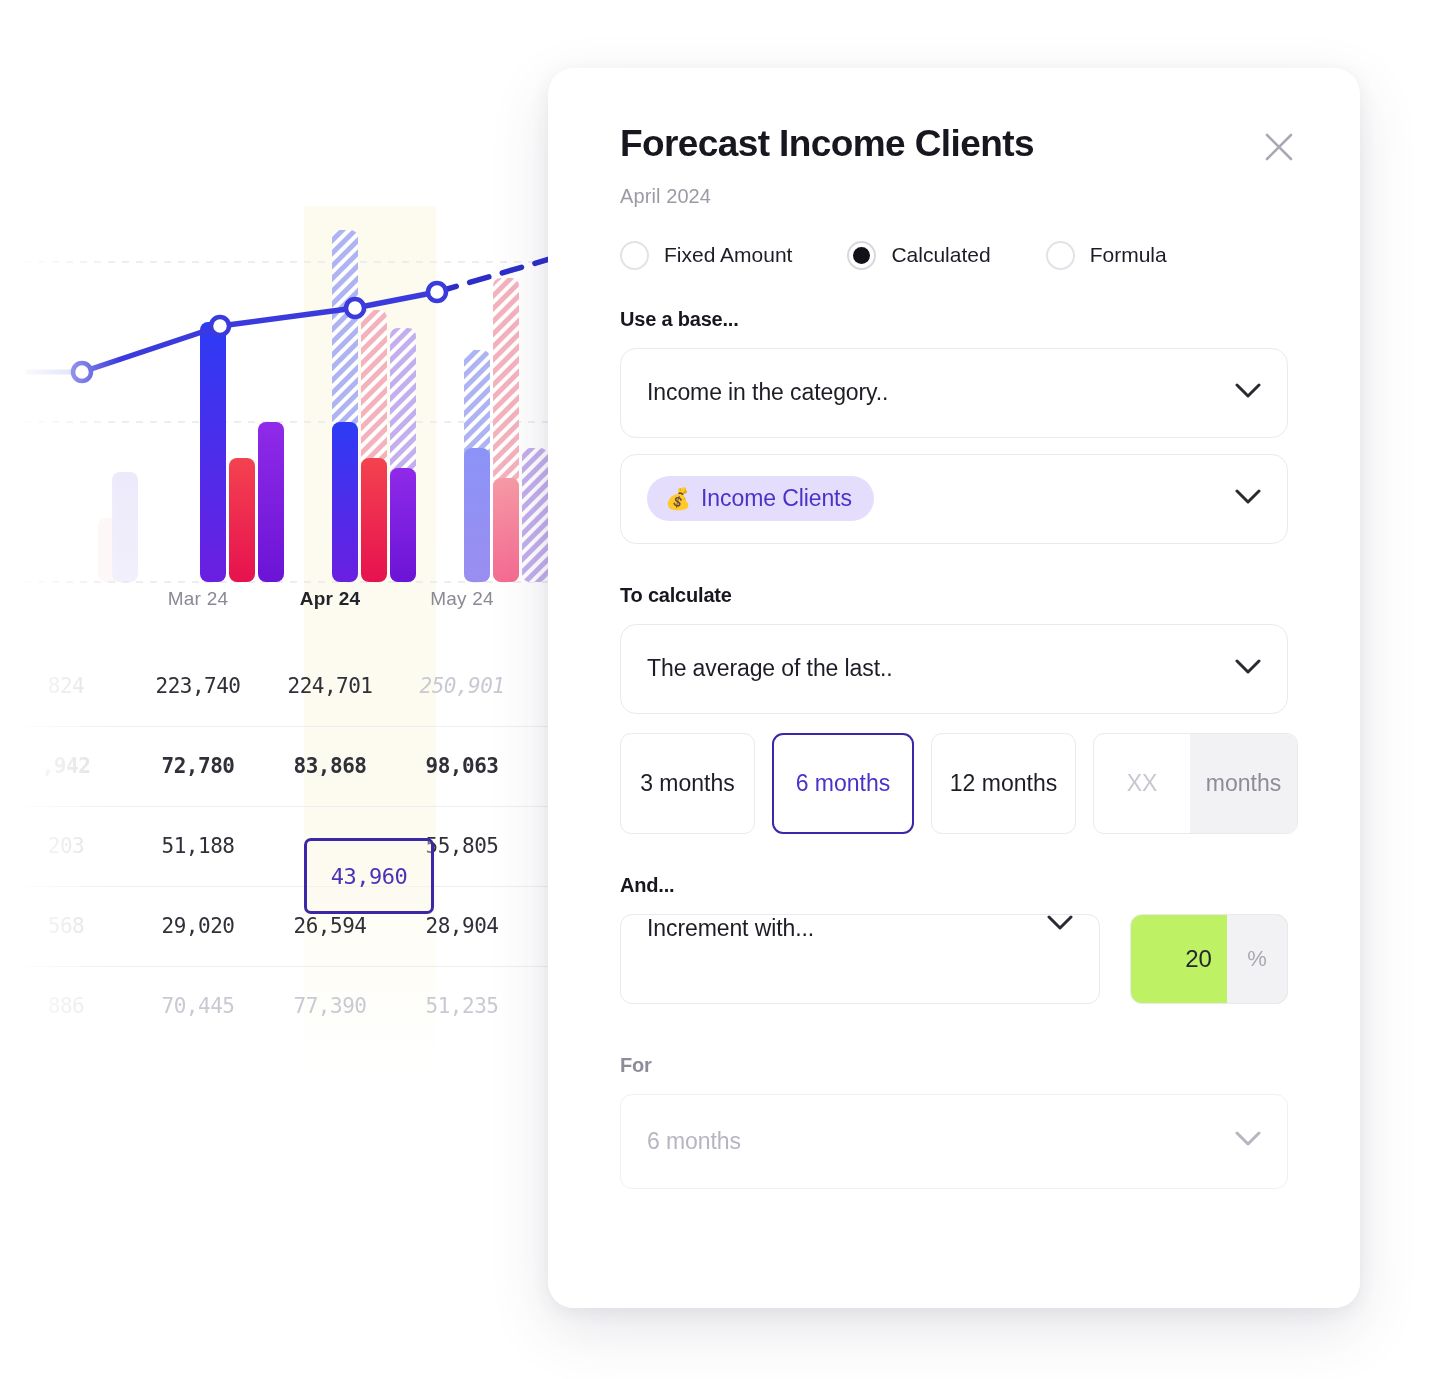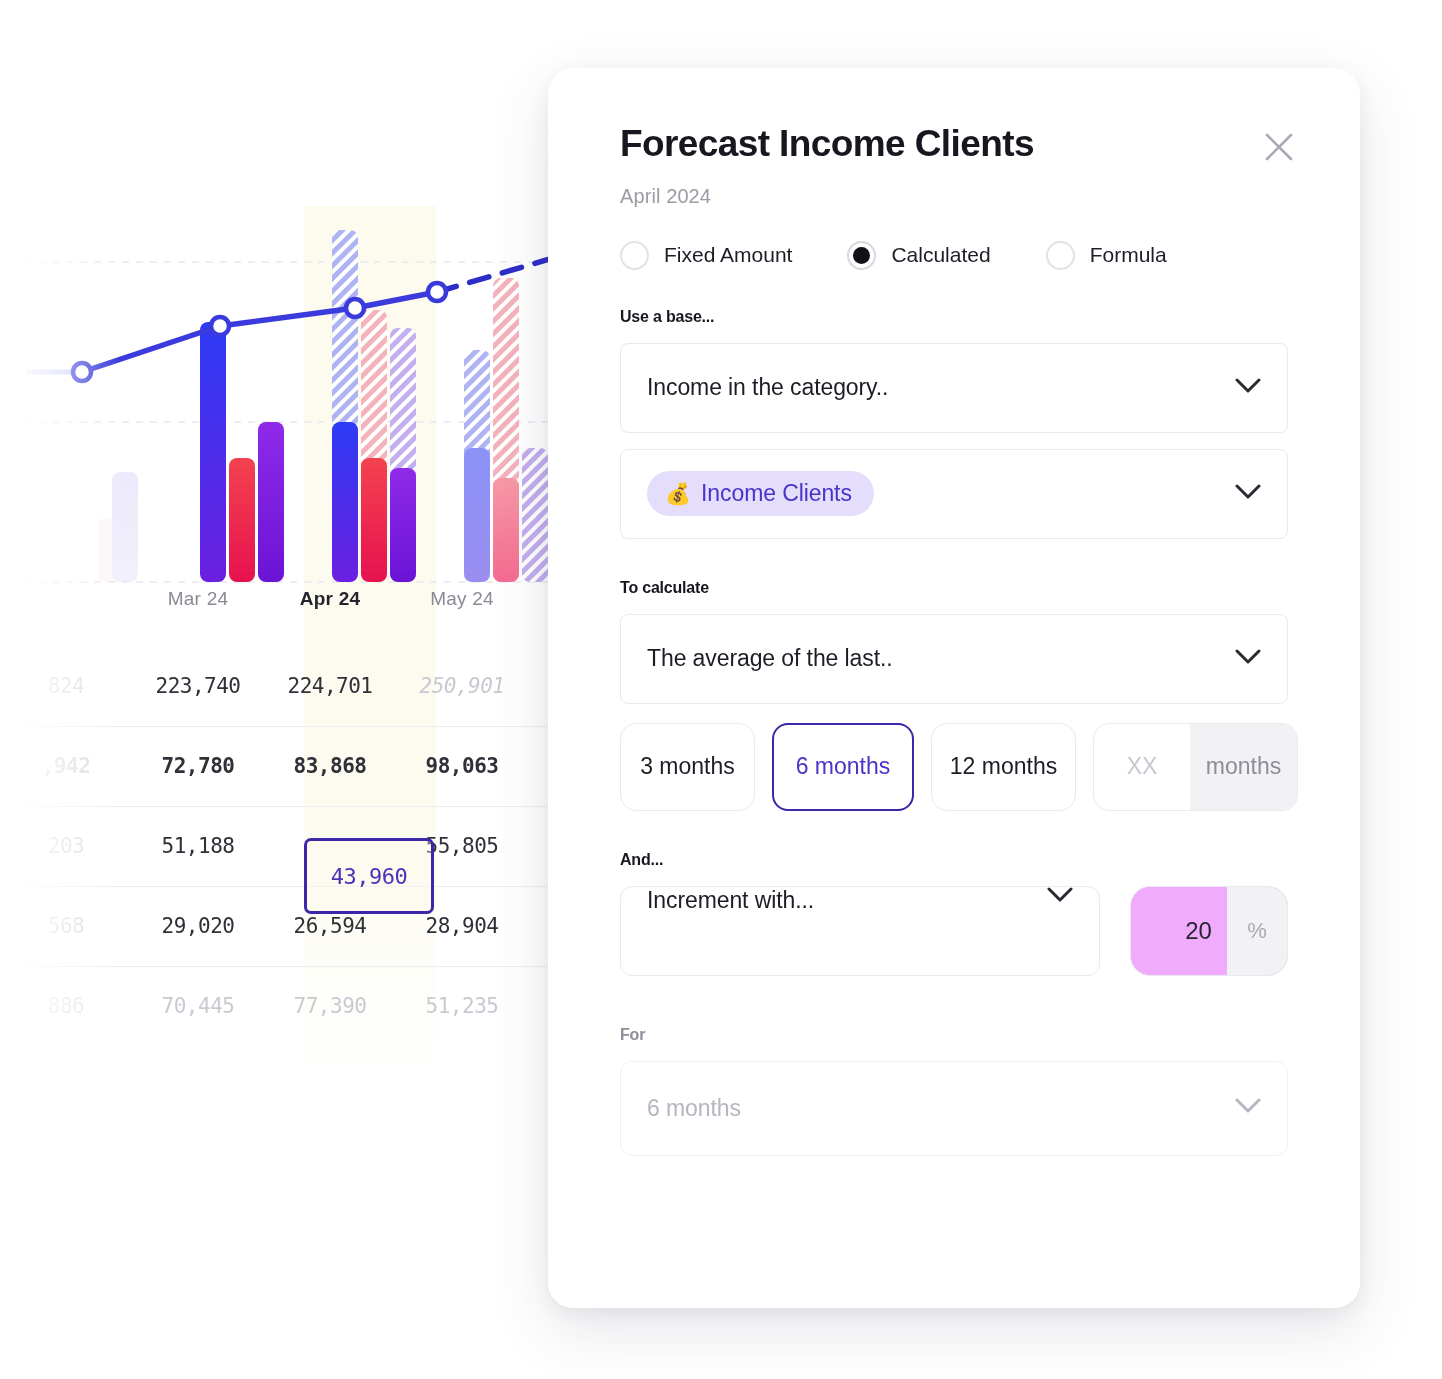--- a/index.html
+++ b/index.html
@@ -116,46 +116,46 @@
     display: flex; align-items: center; justify-content: center;
     flex: none;
   }
   .radio-dot.on { border-color: #d8d8de; }
   .radio-dot.on::after {
     content: ""; width: 17px; height: 17px; border-radius: 50%; background: #111118;
   }
   .radio-label { font-size: 21px; color: #1d1d26; margin-left: 15px; white-space: nowrap; }
 
   .sec-label {
-    font-size: 16px; font-weight: bold; color: #17171f;
+    font-size: 20px; font-weight: bold; color: #17171f;
     letter-spacing: -.2px;
   }
   .sec-label.grey { color: #8d8d99; font-weight: bold; }
 
   .select {
     margin-top: 17px; height: 90px; width: 100%;
-    border: 1.5px solid #e9e9ef; border-radius: 8px;
+    border: 1.5px solid #e9e9ef; border-radius: 16px;
     background: #fff; display: flex; align-items: center;
     padding: 0 26px 0 26px; cursor: pointer; position: relative;
   }
   .select-text { font-size: 23px; color: #1d1d26; letter-spacing: -.1px; }
   .select-text.ph { color: #b6b6c0; }
   .chev { margin-left: auto; flex: none; }
 
   .chip {
     display: inline-flex; align-items: center; gap: 10px;
     background: #e4ddfb; color: #4a33c8;
     border-radius: 999px; padding: 9px 22px 9px 18px;
     font-size: 23px; letter-spacing: -.1px;
   }
   .chip .emoji { font-size: 21px; }
 
   .btn-row { display: flex; gap: 17px; margin-top: 19px; }
   .mbtn {
-    height: 88px; border: 1.5px solid #e9e9ef; border-radius: 16px;
+    height: 101px; border: 1.5px solid #e9e9ef; border-radius: 11px;
     background: #fff; display: flex; align-items: center; justify-content: center;
     font-size: 23px; color: #1d1d26; cursor: pointer; flex: none;
   }
   .mbtn.w1 { width: 135px; }
   .mbtn.w2 { width: 142px; }
   .mbtn.w3 { width: 145px; }
   .mbtn.sel {
     border: 2.5px solid #3b28a8; color: #4a33c8;
   }
   .mbtn.xx {
@@ -170,22 +170,22 @@
     display: flex; align-items: center; justify-content: center;
     color: #8d8d99; font-size: 23px;
   }
 
   .and-row { display: flex; gap: 30px; margin-top: 17px; align-items: stretch; }
   .and-select {
     flex: 1; height: 90px; border: 1.5px solid #e9e9ef; border-radius: 12px;
     background: #fff; display: flex; align-items: flex-start; padding: 0 26px; cursor: pointer;
   }
   .pct-box {
-    width: 158px; height: 90px; border: 1.5px solid #e9e9ef; border-radius: 20px;
-    display: flex; overflow: hidden; background: #f0abfc; padding-left: 39px;
+    width: 158px; height: 90px; border: 1.5px solid #e9e9ef; border-radius: 12px;
+    display: flex; overflow: hidden; background: #bef264; padding-left: 39px;
   }
   .pct-val {
     flex: 1; display: flex; align-items: center; justify-content: center;
     font-size: 24px; color: #26262e;
   }
   .pct-suffix {
     width: 60px; background: #f2f2f5; display: flex;
     align-items: center; justify-content: center;
     font-size: 22px; color: #a8a8b2;
   }

